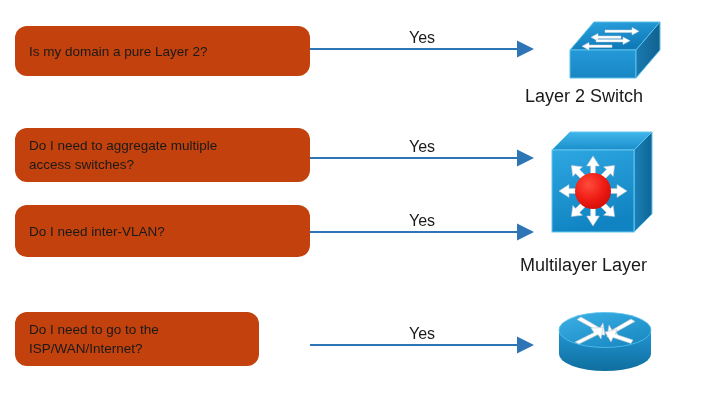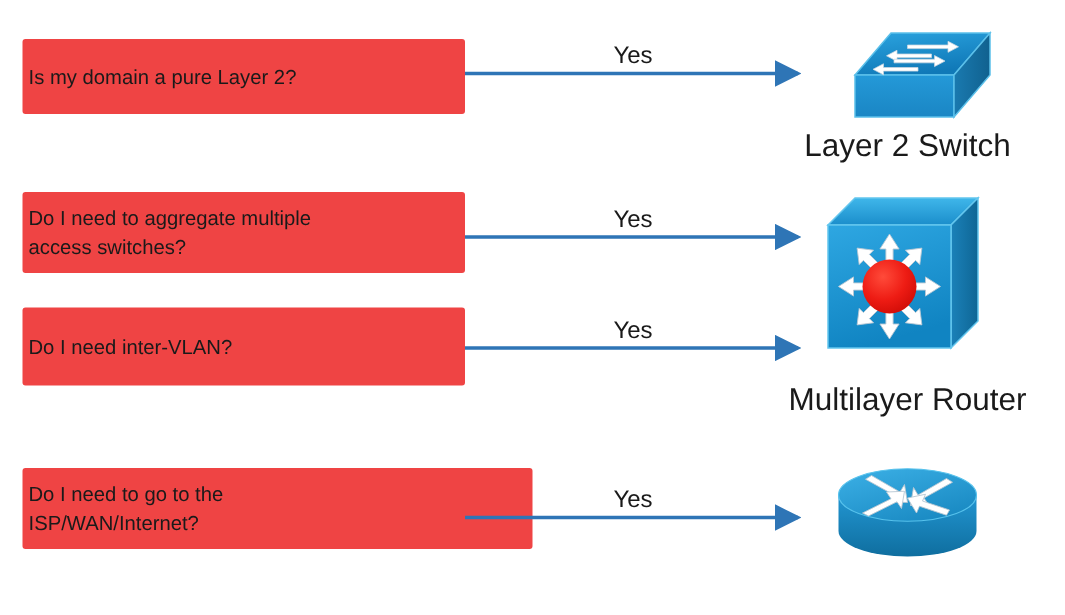--- a/index.html
+++ b/index.html
@@ -10,24 +10,24 @@
   #canvas {
     position: relative;
     width: 710px;
     height: 410px;
     background: #ffffff;
     overflow: hidden;
     font-family: "Liberation Sans", sans-serif;
   }
   .qbox {
     position: absolute;
-    background: #ef4444;
-    border-radius: 2px;
+    background: #c2410c;
+    border-radius: 12px;
     box-sizing: border-box;
-    padding: 0 4px;
+    padding: 0 14px;
     display: flex;
     align-items: center;
   }
   .qbox-text {
     font-family: "Liberation Sans", sans-serif;
     font-size: 13.5px;
     line-height: 19px;
     color: #1a1a1a;
     white-space: pre-line;
   }
@@ -41,23 +41,23 @@
   }
   .connector {
     position: absolute;
   }
   .device {
     position: absolute;
   }
   .device-label {
     position: absolute;
     font-family: "Liberation Sans", sans-serif;
-    font-size: 21px;
+    font-size: 18px;
     color: #1a1a1a;
-    text-align: center;
+    text-align: left;
     white-space: nowrap;
   }
 </style>
 </head>
 <body>
 
 <div id="canvas">
 
   <div class="qbox" style="left:15px; top:26px; width:295px; height:50px;">
     <span class="qbox-text">Is my domain a pure Layer 2?</span>
@@ -65,21 +65,21 @@
 
   <div class="qbox" style="left:15px; top:128px; width:295px; height:54px;">
     <span class="qbox-text">Do I need to aggregate multiple
 access switches?</span>
   </div>
 
   <div class="qbox" style="left:15px; top:205px; width:295px; height:52px;">
     <span class="qbox-text">Do I need inter-VLAN?</span>
   </div>
 
-  <div class="qbox" style="left:15px; top:312px; width:340px; height:54px;">
+  <div class="qbox" style="left:15px; top:312px; width:244px; height:54px;">
     <span class="qbox-text">Do I need to go to the
 ISP/WAN/Internet?</span>
   </div>
 
   <svg class="connector" style="left:310px; top:38px;" width="235" height="22" viewBox="0 0 235 22">
     <defs>
       <marker id="ah1" markerWidth="8" markerHeight="8" refX="7" refY="4" orient="auto" markerUnits="strokeWidth">
         <path d="M0,0 L8,4 L0,8 z" fill="#2e75b6"></path>
       </marker>
     </defs>
@@ -194,21 +194,21 @@
 
       <path d="M46,62 L62.4,45.6 L65.2,48.4 L66.6,37.4 L55.6,38.8 L58.4,41.6 L42,58 Z"></path>
 
       <path d="M44,64 L27.6,80.4 L24.8,77.6 L23.4,88.6 L34.4,87.2 L31.6,84.4 L48,68 Z"></path>
 
       <path d="M46,64 L62.4,80.4 L65.2,77.6 L66.6,88.6 L55.6,87.2 L58.4,84.4 L42,68 Z"></path>
     </g>
 
     <circle cx="45" cy="63" r="18" fill="url(#redball)"></circle>
   </svg>
-  <div class="device-label" style="left:520px; top:255px; width:170px;">Multilayer Router</div>
+  <div class="device-label" style="left:520px; top:255px; width:170px;">Multilayer Layer</div>
 
   <svg class="device" style="left:553px; top:306px;" width="104" height="74" viewBox="0 0 104 74">
     <defs>
       <linearGradient id="rtbody" x1="0" y1="0" x2="0" y2="1">
         <stop offset="0" stop-color="#2296d2"></stop>
         <stop offset="1" stop-color="#0f6e9f"></stop>
       </linearGradient>
       <linearGradient id="rttop" x1="0.15" y1="0" x2="0.85" y2="1">
         <stop offset="0" stop-color="#3aaee4"></stop>
         <stop offset="1" stop-color="#1787c0"></stop>

